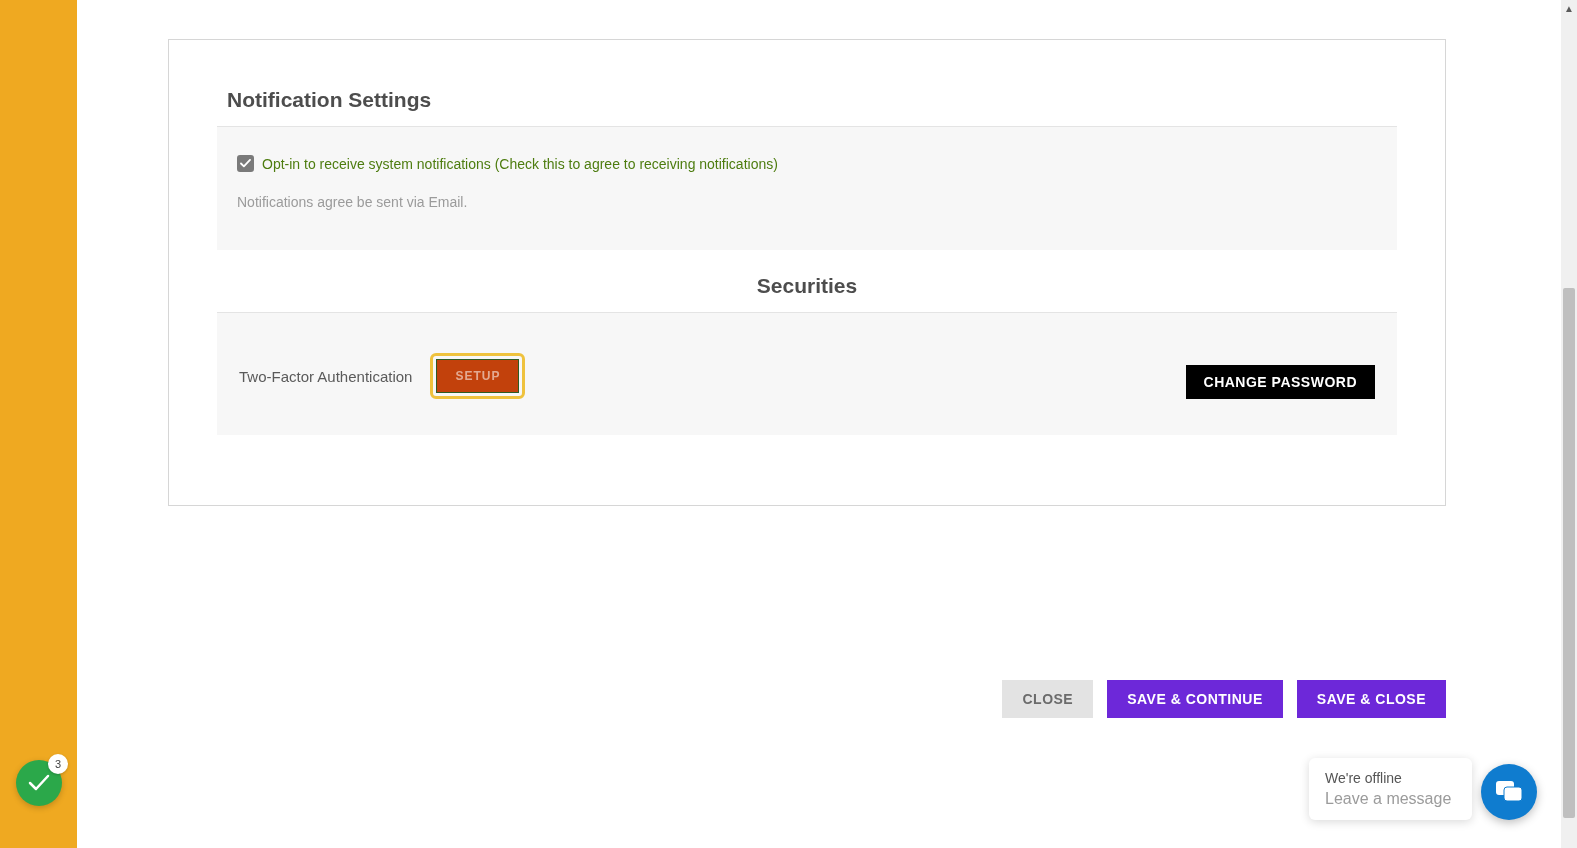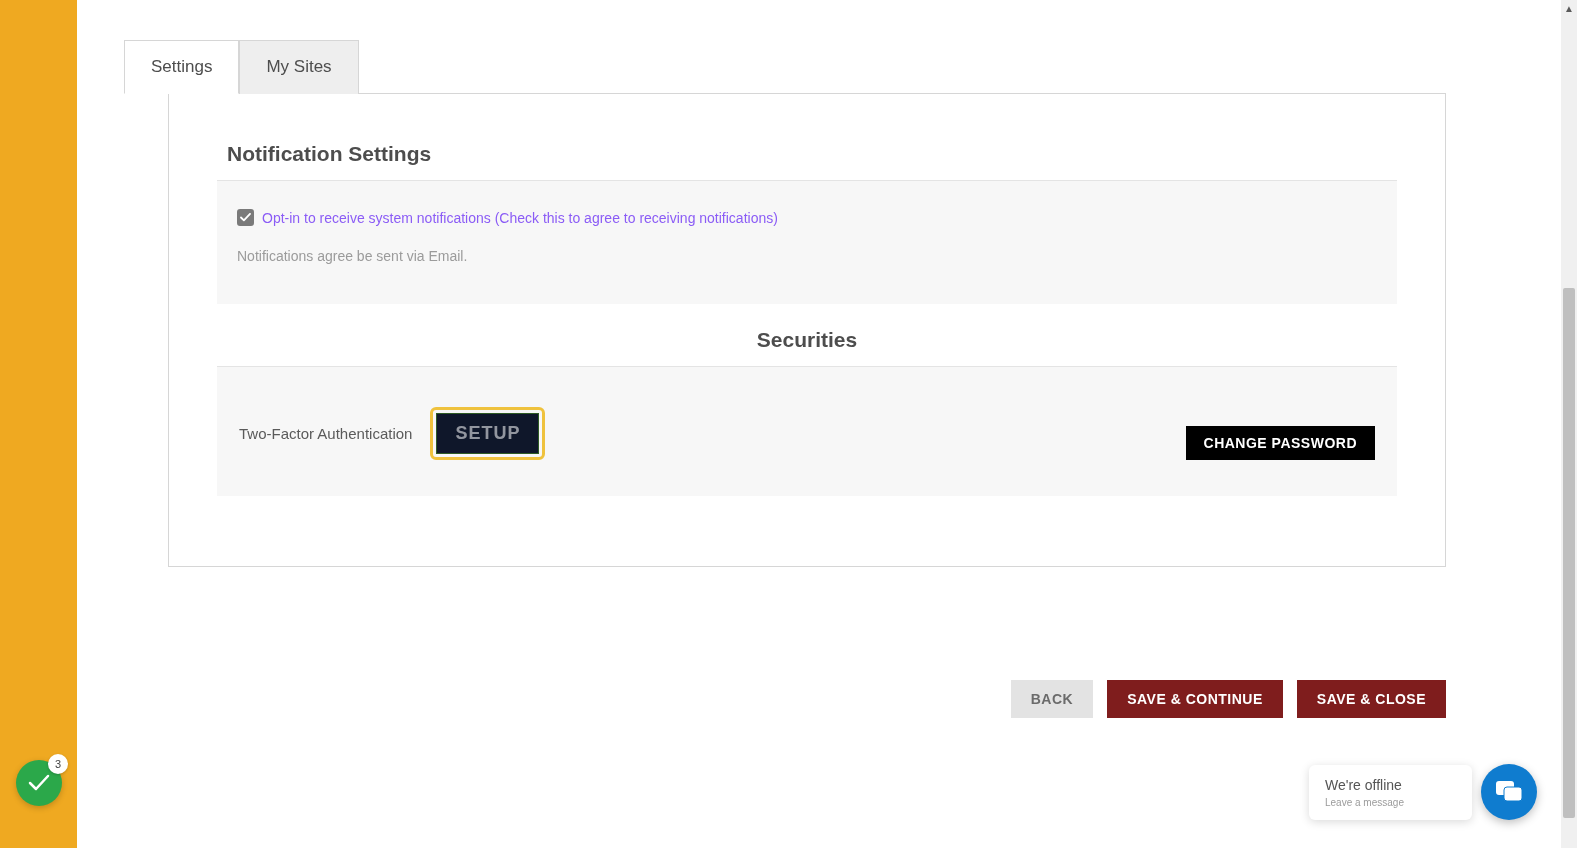--- a/index.html
+++ b/index.html
@@ -39,21 +39,21 @@
   }
 
   .section-rule { border: none; border-top: 1px solid #e4e4e4; margin-bottom: 0; }
 
   .section-box {
     background: #f7f7f7; padding: 28px 20px 40px 20px;
   }
 
   .check-row {
     display: flex; align-items: center; gap: 8px; margin-bottom: 22px;
-    font-size: 14px; color: #8b5cf6;
+    font-size: 14px; color: #4d7c0f;
   }
   .checkbox {
     width: 17px; height: 17px; border-radius: 3px; border: 2px solid #a7a7a7;
     display: flex; align-items: center; justify-content: center; cursor: pointer;
     flex-shrink: 0; background: #ffffff;
   }
   .checkbox.checked { background: #7a7a7a; border-color: #7a7a7a; }
   .checkbox.checked svg { stroke: #ffffff; }
   .note { font-size: 14px; color: #9b9b9b; margin-top: 4px; }
 
@@ -62,43 +62,43 @@
   .securities-box {
     background: #f7f7f7; padding: 40px 22px 36px 22px; position: relative;
   }
   .tfa-row { display: flex; align-items: center; gap: 18px; }
   .tfa-label { font-size: 15px; color: #5a5a5a; }
 
   .setup-wrap {
     border: 3px solid #efc23d; border-radius: 6px; padding: 3px; display: inline-block;
   }
   .setup-btn {
-    background: #0f172a; border: 1px solid #2e5b24;
+    background: #c2410c; border: 1px solid #2e5b24;
     color: rgba(255,255,255,0.55);
-    padding: 9px 18px; font-size: 18px; font-weight: 600; letter-spacing: 1px;
+    padding: 9px 18px; font-size: 12px; font-weight: 600; letter-spacing: 1px;
     cursor: pointer;
   }
 
   .change-pw {
     position: absolute; right: 22px; bottom: 36px;
     background: #000000; color: #ffffff; border: none;
     padding: 9px 18px; font-size: 14px; font-weight: 600; letter-spacing: 0.5px;
     cursor: pointer;
   }
 
   .footer-btns {
     position: absolute; left: 47px; top: 680px; width: 1322px;
     display: flex; justify-content: flex-end; gap: 14px;
   }
   .btn {
     padding: 11px 20px; font-size: 14px; font-weight: 600; letter-spacing: 0.5px;
     border: none; cursor: pointer;
   }
   .btn-grey { background: #e3e3e3; color: #6b6b6b; }
-  .btn-orange { background: #7f1d1d; color: #ffffff; }
+  .btn-orange { background: #6d28d9; color: #ffffff; }
 
   
   .success-badge {
     position: absolute; left: 16px; bottom: 42px;
     width: 46px; height: 46px; border-radius: 50%;
     background: #2ba84a; display: flex; align-items: center; justify-content: center;
     box-shadow: 0 2px 6px rgba(0,0,0,0.2);
   }
   .success-badge .count {
     position: absolute; top: -6px; right: -6px; width: 20px; height: 20px;
@@ -106,21 +106,21 @@
     font-size: 11px; color: #444; box-shadow: 0 1px 3px rgba(0,0,0,0.2);
   }
 
   
   .chat-card {
     position: absolute; right: 105px; bottom: 28px;
     width: 163px; background: #ffffff; border-radius: 6px;
     box-shadow: 0 2px 10px rgba(0,0,0,0.15); padding: 12px 16px;
   }
   .chat-card .title { font-size: 14px; color: #555; margin-bottom: 4px; }
-  .chat-card .sub   { font-size: 10px; color: #9b9b9b; }
+  .chat-card .sub   { font-size: 16px; color: #9b9b9b; }
 
   .chat-bubble {
     position: absolute; right: 40px; bottom: 28px;
     width: 56px; height: 56px; border-radius: 50%; background: #0f7ccf;
     display: flex; align-items: center; justify-content: center;
     box-shadow: 0 3px 10px rgba(0,0,0,0.25);
   }
 
   
   .vscroll-track {
@@ -139,24 +139,20 @@
   }
 </style>
 </head>
 <body>
 
 <div class="sidebar"></div>
 
 <div class="main">
 
   <div class="panel">
-    <div class="tabs-row">
-      <div class="tab active">Settings</div>
-      <div class="tab inactive">My Sites</div>
-    </div>
 
     <div class="tab-body">
 
       <div class="section-title">Notification Settings</div>
       <hr class="section-rule">
       <div class="section-box">
 
         <div class="check-row">
           <div class="checkbox checked">
             <svg width="11" height="9" viewBox="0 0 12 10" fill="none">
@@ -179,21 +175,21 @@
             <button class="setup-btn">SETUP</button>
           </span>
         </div>
         <button class="change-pw">CHANGE PASSWORD</button>
       </div>
 
     </div>
   </div>
 
   <div class="footer-btns">
-    <button class="btn btn-grey">BACK</button>
+    <button class="btn btn-grey">CLOSE</button>
     <button class="btn btn-orange">SAVE &amp; CONTINUE</button>
     <button class="btn btn-orange">SAVE &amp; CLOSE</button>
   </div>
 
 </div>
 
 <div class="success-badge">
   <svg width="22" height="18" viewBox="0 0 22 18" fill="none">
     <path d="M2 9 L8 15 L20 2" stroke="#ffffff" stroke-width="2.5" stroke-linecap="round" stroke-linejoin="round"></path>
   </svg>

